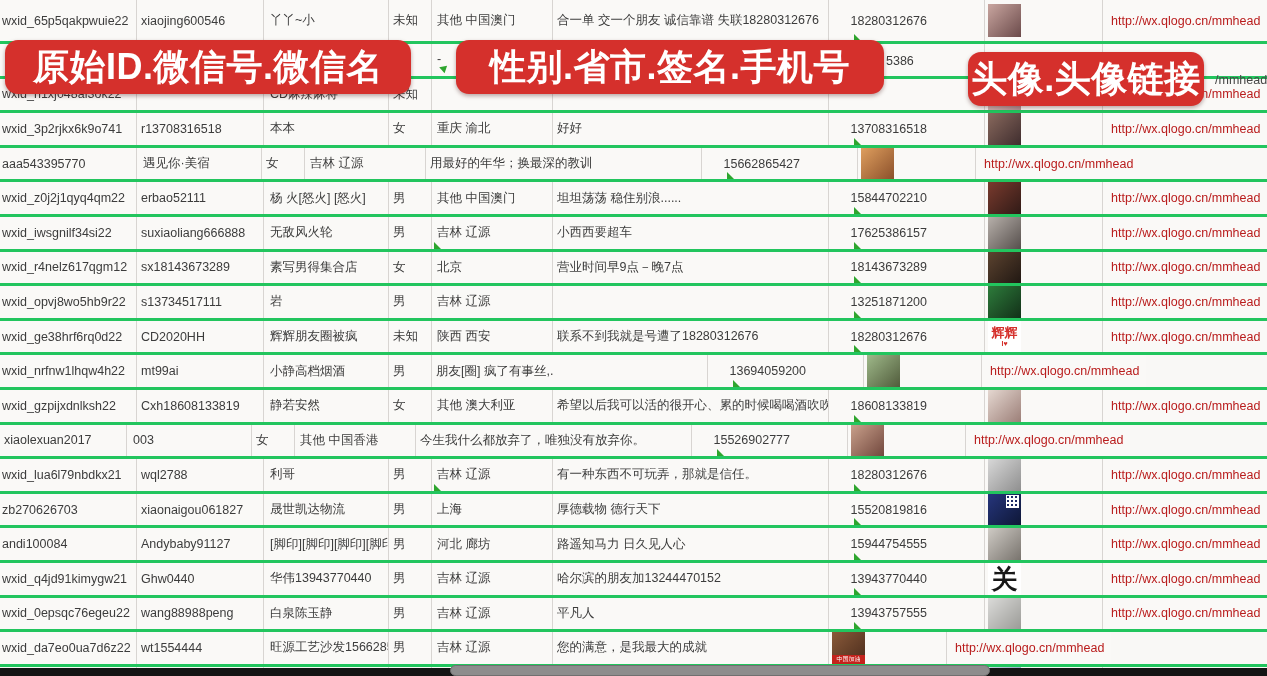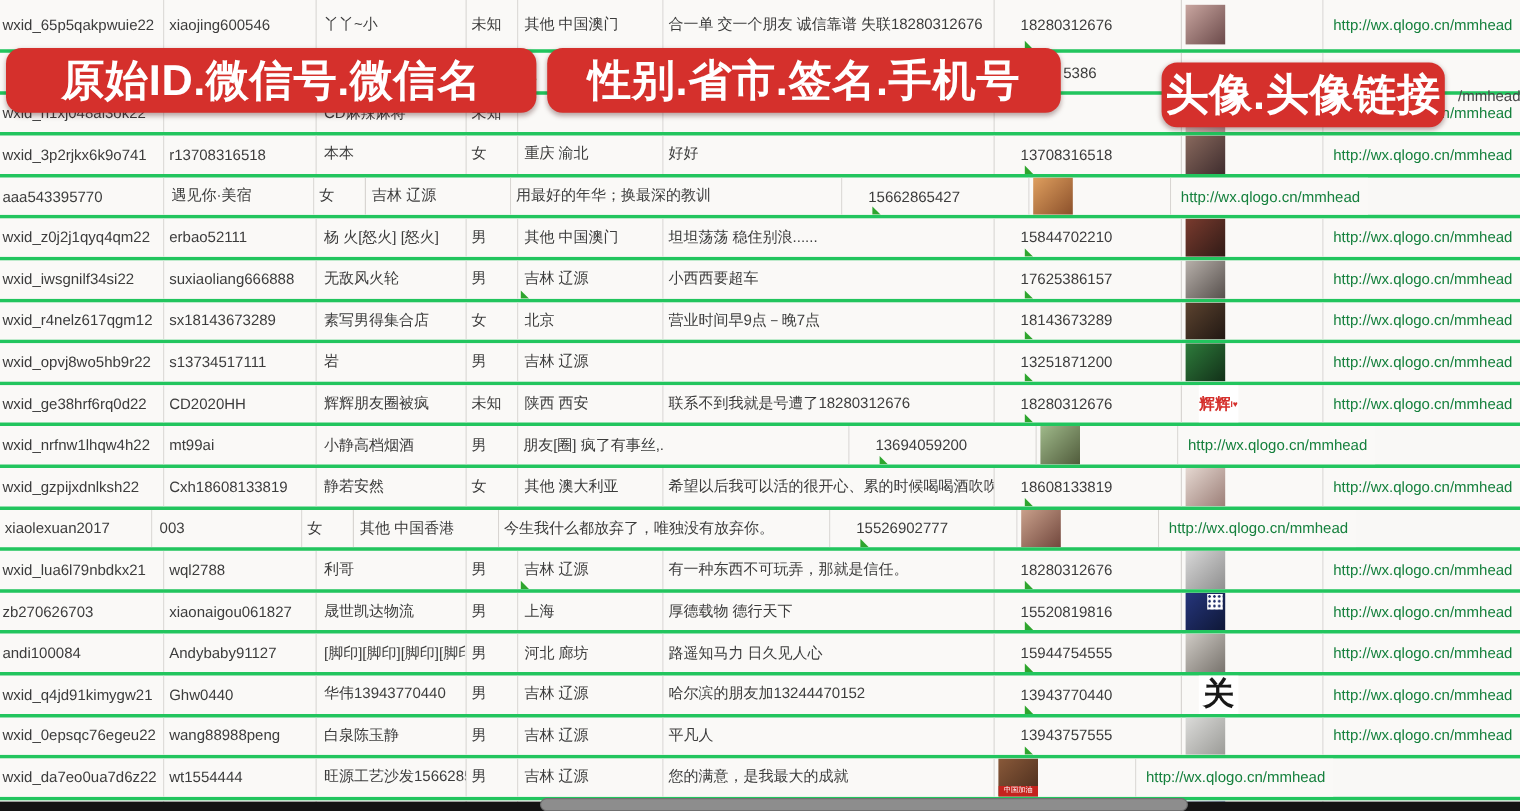--- a/index.html
+++ b/index.html
@@ -27,45 +27,45 @@
     background:#faf9f7;
   }
   .c-id{width:137px;padding-left:2px;}
   .c-wxnum{width:127px;padding-left:4px;}
   .c-wxname{width:125px;padding-left:6px;}
   .c-gender{width:43px;padding-left:4px;}
   .c-region{width:121px;padding-left:5px;}
   .c-sig{width:276px;padding-left:4px;}
   .c-phone{width:156px;justify-content:flex-end;padding-right:57px;}
   .c-avatar{width:118px;padding-left:3px;}
-  .c-url{width:164px;border-right:none;padding-left:8px;color:#15803d;}
+  .c-url{width:164px;border-right:none;padding-left:8px;color:#b91c1c;}
   
   .flag::after{
     content:'';position:absolute;left:25px;bottom:0;width:0;height:0;
     border-bottom:7px solid #2ea52e;border-right:7px solid transparent;
   }
   .c-region.flag::after{left:2px;}
   
   .av{position:relative;width:33px;height:33px;flex:none;overflow:hidden;background:#ccc;}
-  .av-text{display:flex;flex-direction:row;align-items:center;justify-content:center;font-weight:bold;line-height:1;margin-left:11px;}
+  .av-text{display:flex;flex-direction:column;align-items:center;justify-content:center;font-weight:bold;line-height:1;}
   .av-sub{font-size:7px;margin-top:1px;font-weight:bold;}
   .av-strip{position:absolute;bottom:0;left:0;right:0;height:9px;line-height:9px;background:#c4231d;color:#fff;font-size:6px;text-align:center;}
   .av-qr{position:absolute;right:2px;top:2px;width:13px;height:13px;
     background:radial-gradient(#1d2b66 1px, transparent 1.2px) 0 0/4px 4px #ffffff;}
   
   .banner{
     position:absolute;top:40px;height:54px;z-index:5;
     background:#d5302c;border-radius:13px;
     display:flex;align-items:center;justify-content:center;
     color:#ffffff;font-weight:bold;font-size:36px;letter-spacing:0.5px;
     padding:0 10px;box-sizing:border-box;
     box-shadow:0 2px 4px rgba(60,10,10,0.35);
     white-space:nowrap;
   }
-  .banner-1{left:5px;width:442px;}
+  .banner-1{left:5px;width:406px;}
   .banner-2{left:456px;width:428px;}
   .banner-3{left:968px;width:236px;margin-top:12px;}
   
   .frag{position:absolute;z-index:4;font-size:12.5px;color:#3c3c3c;}
   .frag-phone{left:886px;top:54px;}
   .frag-url{left:1215px;top:73px;color:#474747;}
   .frag-dash{left:437px;top:52px;}
   .green-arrow{
     position:absolute;left:441px;top:64px;z-index:4;width:0;height:0;
     border-left:7px solid #2ea52e;border-top:4px solid transparent;border-bottom:4px solid transparent;

